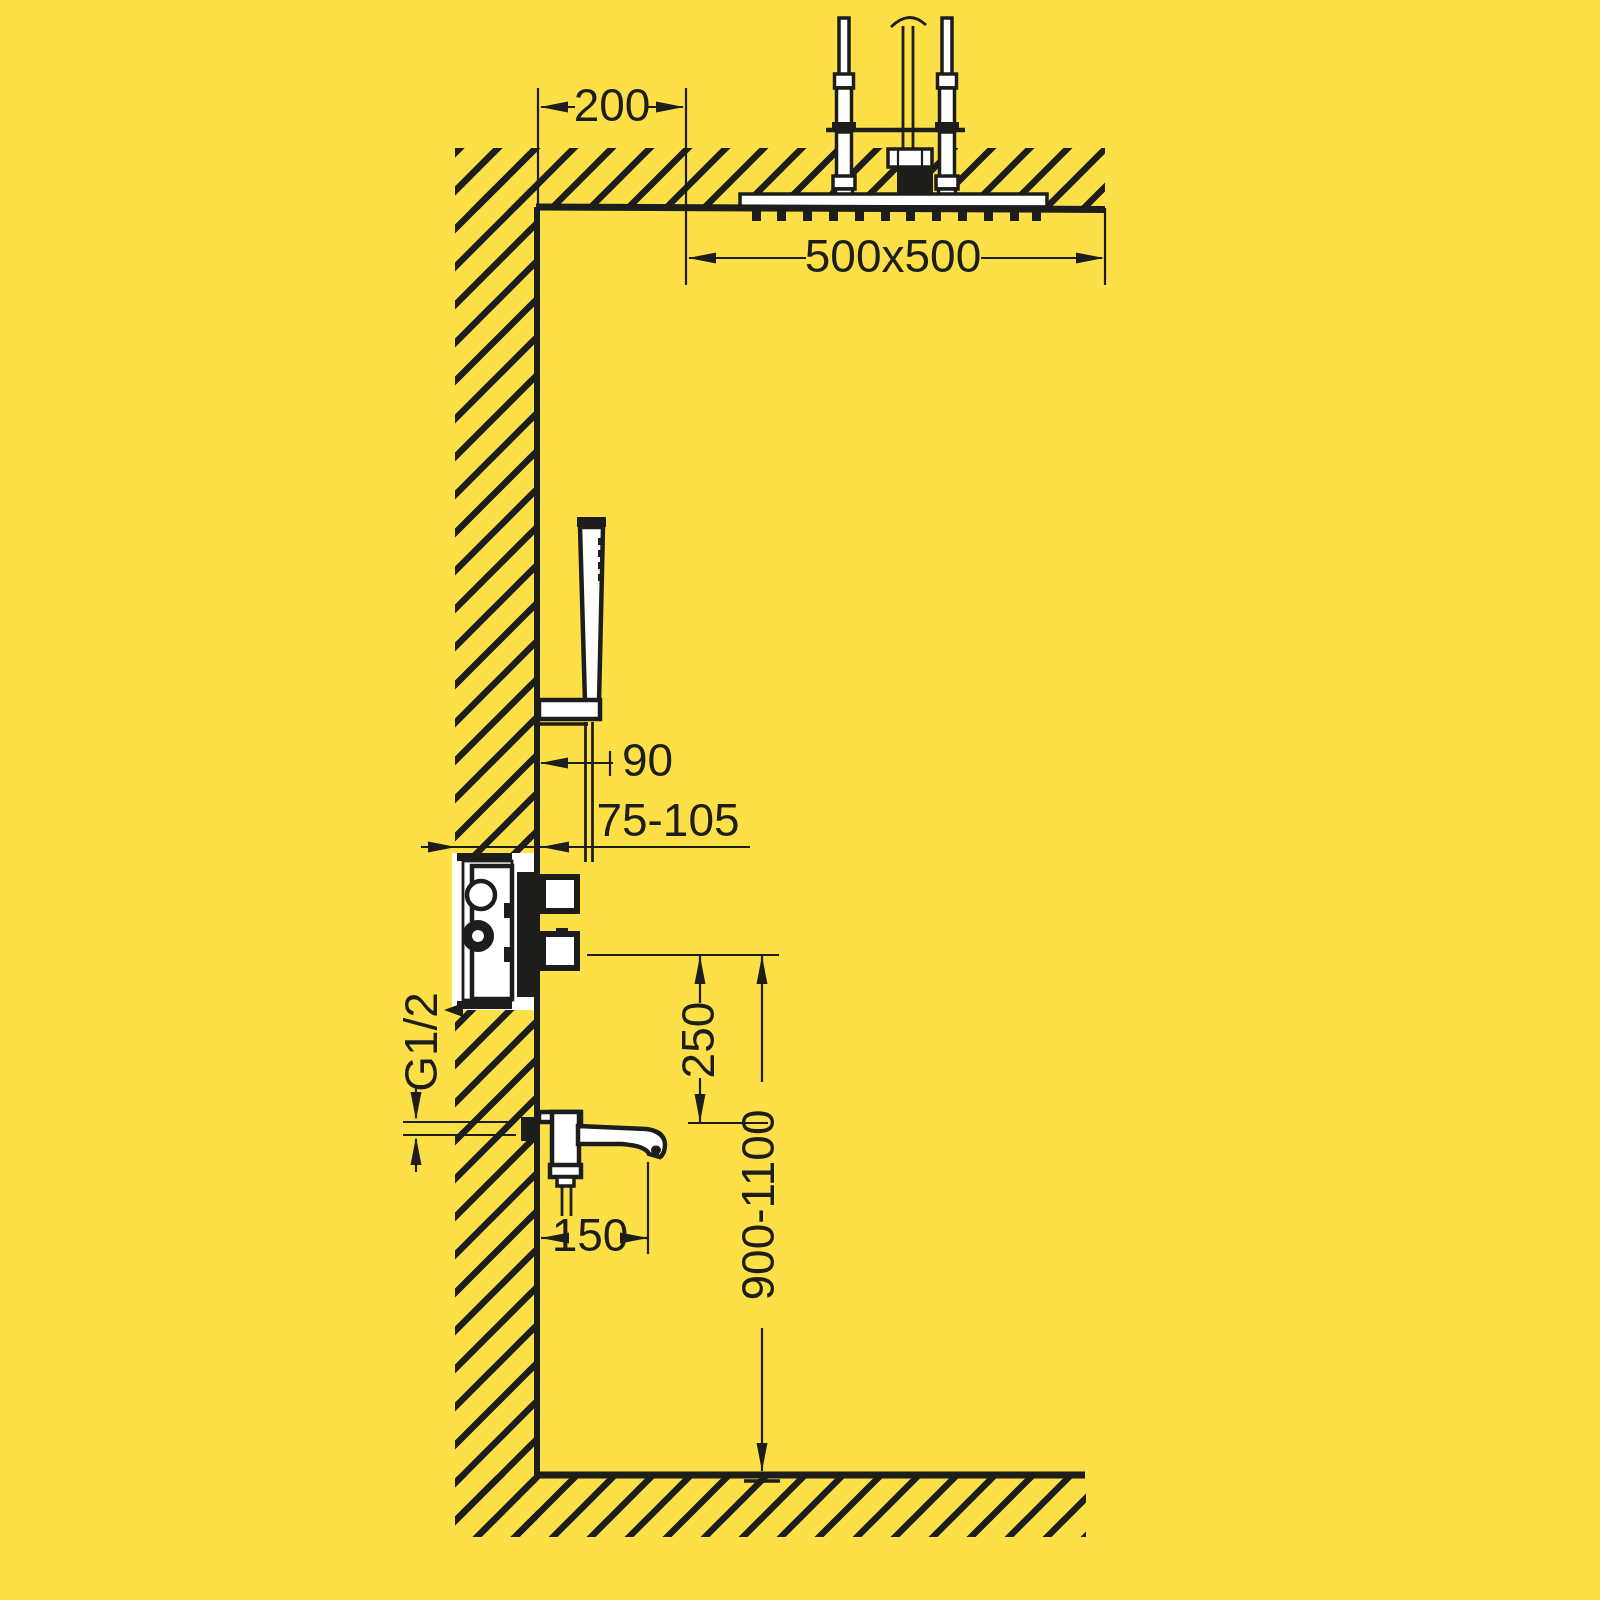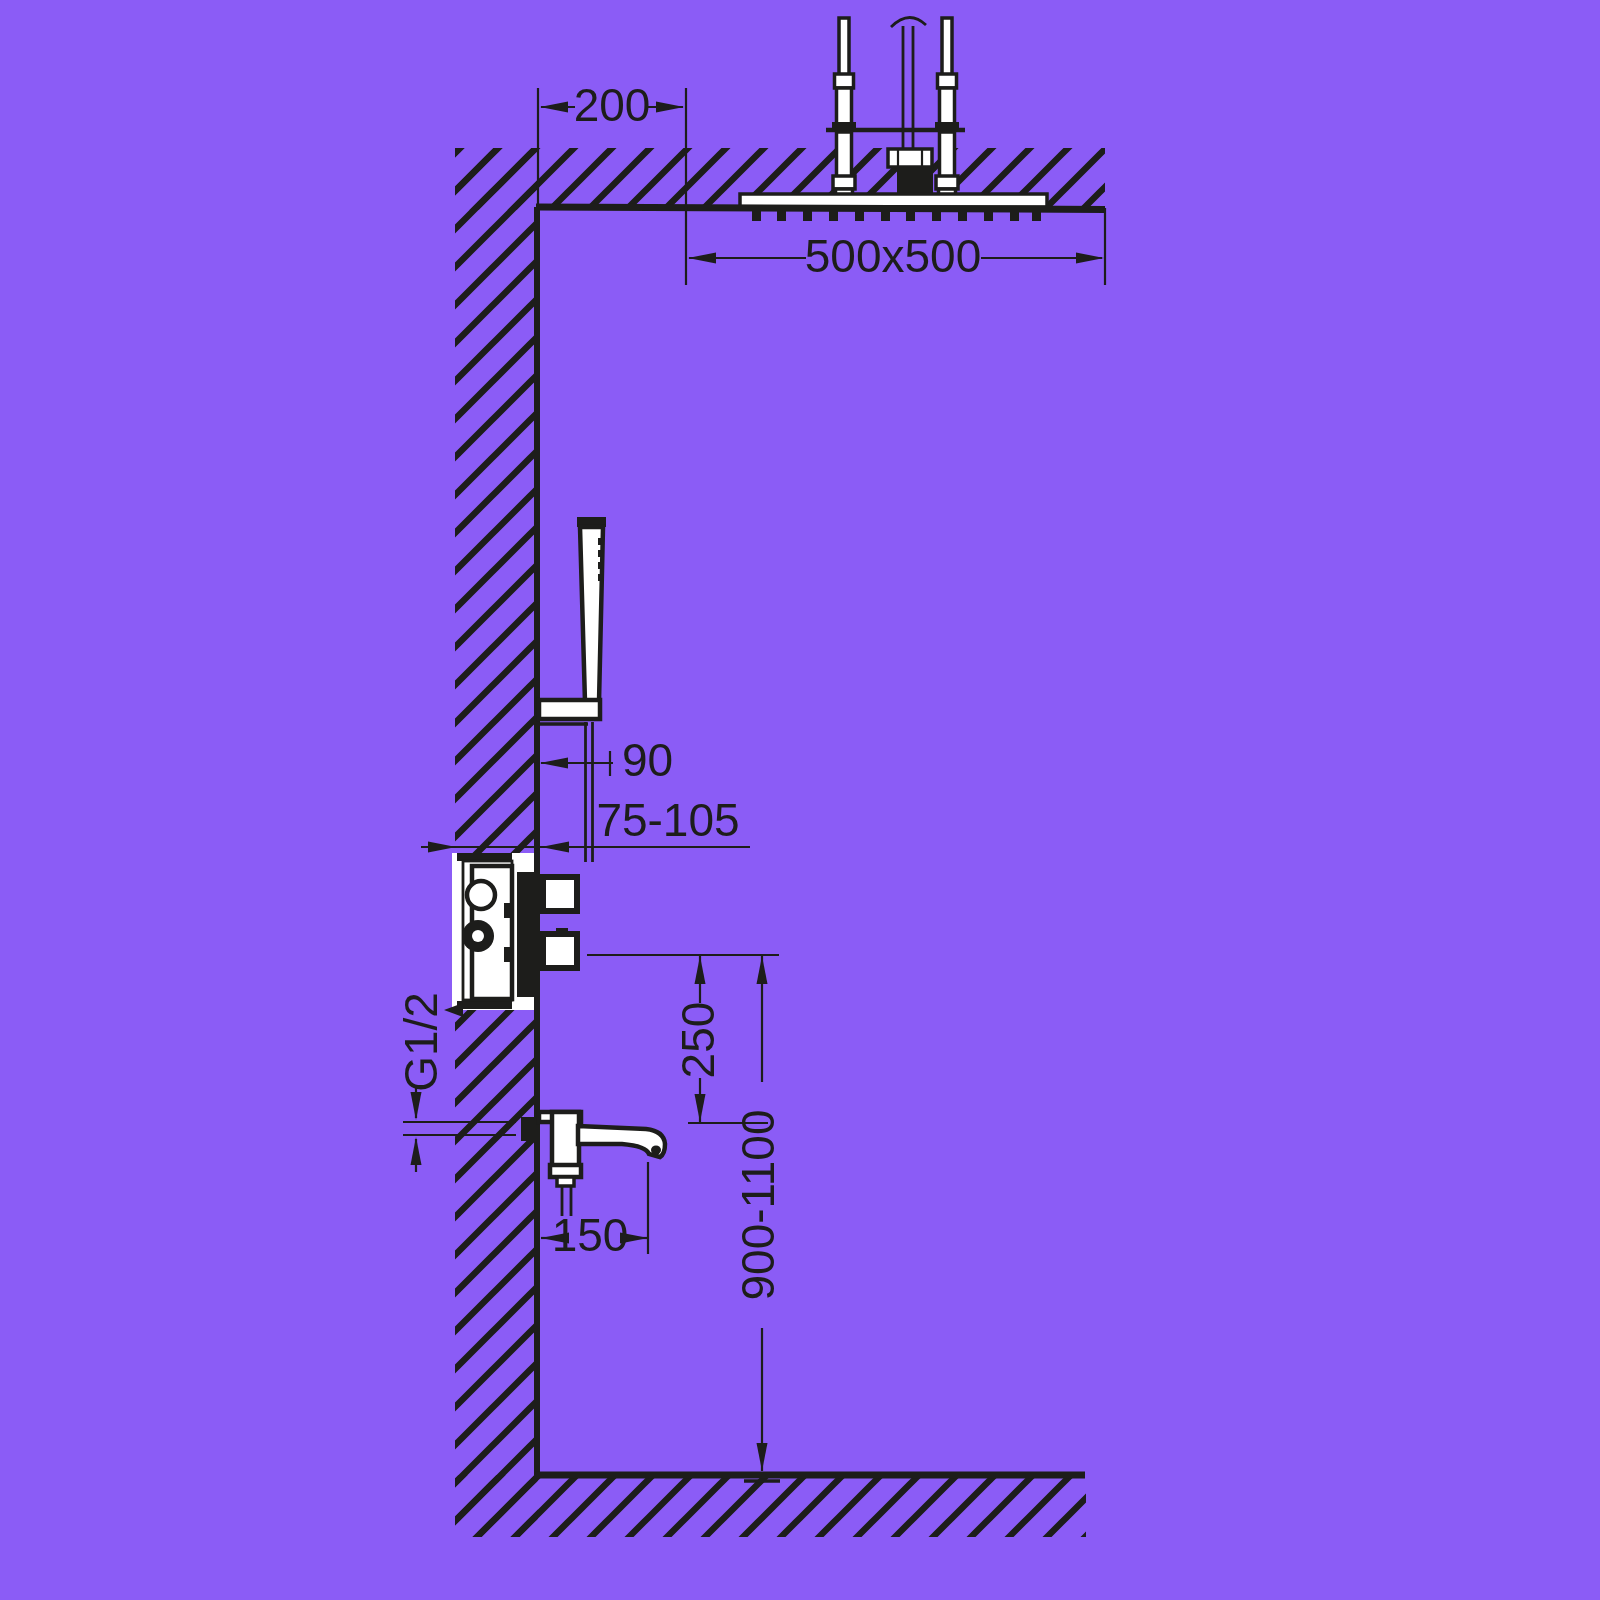--- a/index.html
+++ b/index.html
@@ -1,16 +1,16 @@
 <!DOCTYPE html>
 <html><head>
 <meta charset="utf-8">
 <style>
   html,body{margin:0;padding:0;background:#ffffff;}
-  .page{width:1600px;height:1600px;position:relative;background:#8b5cf6;overflow:hidden;}
+  .page{width:1600px;height:1600px;position:relative;background:#fde047;overflow:hidden;}
   svg{display:block;}
   .s2{stroke:#1d1d1b;stroke-width:2.2;fill:none;stroke-linecap:butt;}
   .s25{stroke:#1d1d1b;stroke-width:2.8;fill:none;}
   .s3{stroke:#1d1d1b;stroke-width:3.5;fill:none;}
   .s4{stroke:#1d1d1b;stroke-width:4.5;fill:none;}
   .s6{stroke:#1d1d1b;stroke-width:6;fill:none;}
   .s7{stroke:#1d1d1b;stroke-width:7;fill:none;}
   .wf{fill:#ffffff;}
   .ink{fill:#1d1d1b;stroke:none;}
   .txt{font-family:"Liberation Sans", sans-serif;font-size:46px;fill:#1d1d1b;}

